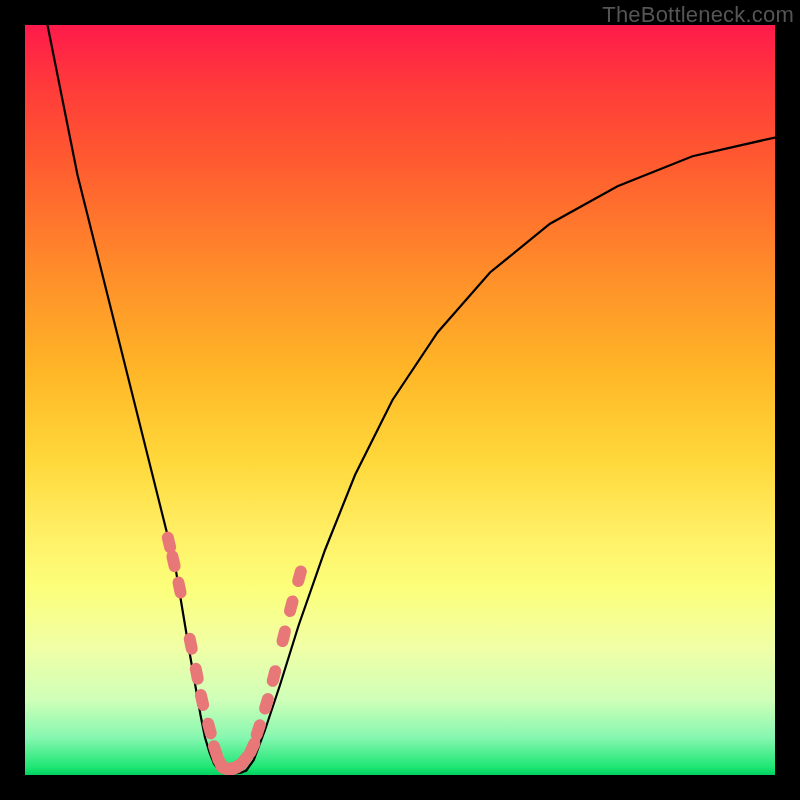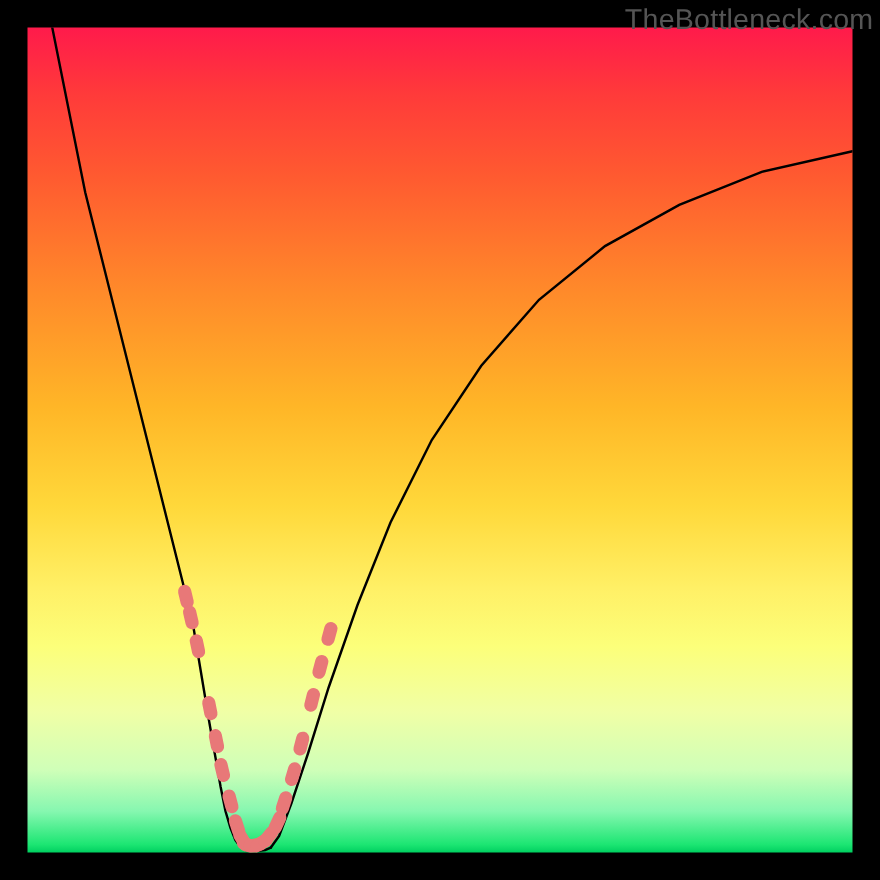--- a/index.html
+++ b/index.html
@@ -40,21 +40,21 @@
       #86f7b0 95%,
       #1de673 99%,
       #00d060 100%
     );
   }
   .watermark {
     position: absolute;
     top: 2px;
     right: 6px;
     color: #555;
-    font-size: 26px;
+    font-size: 22px;
     font-weight: 500;
     letter-spacing: 0.2px;
     pointer-events: none;
     user-select: none;
     text-align: center;
   }
   svg {
     position: absolute;
     left: 0;
     top: 0;

